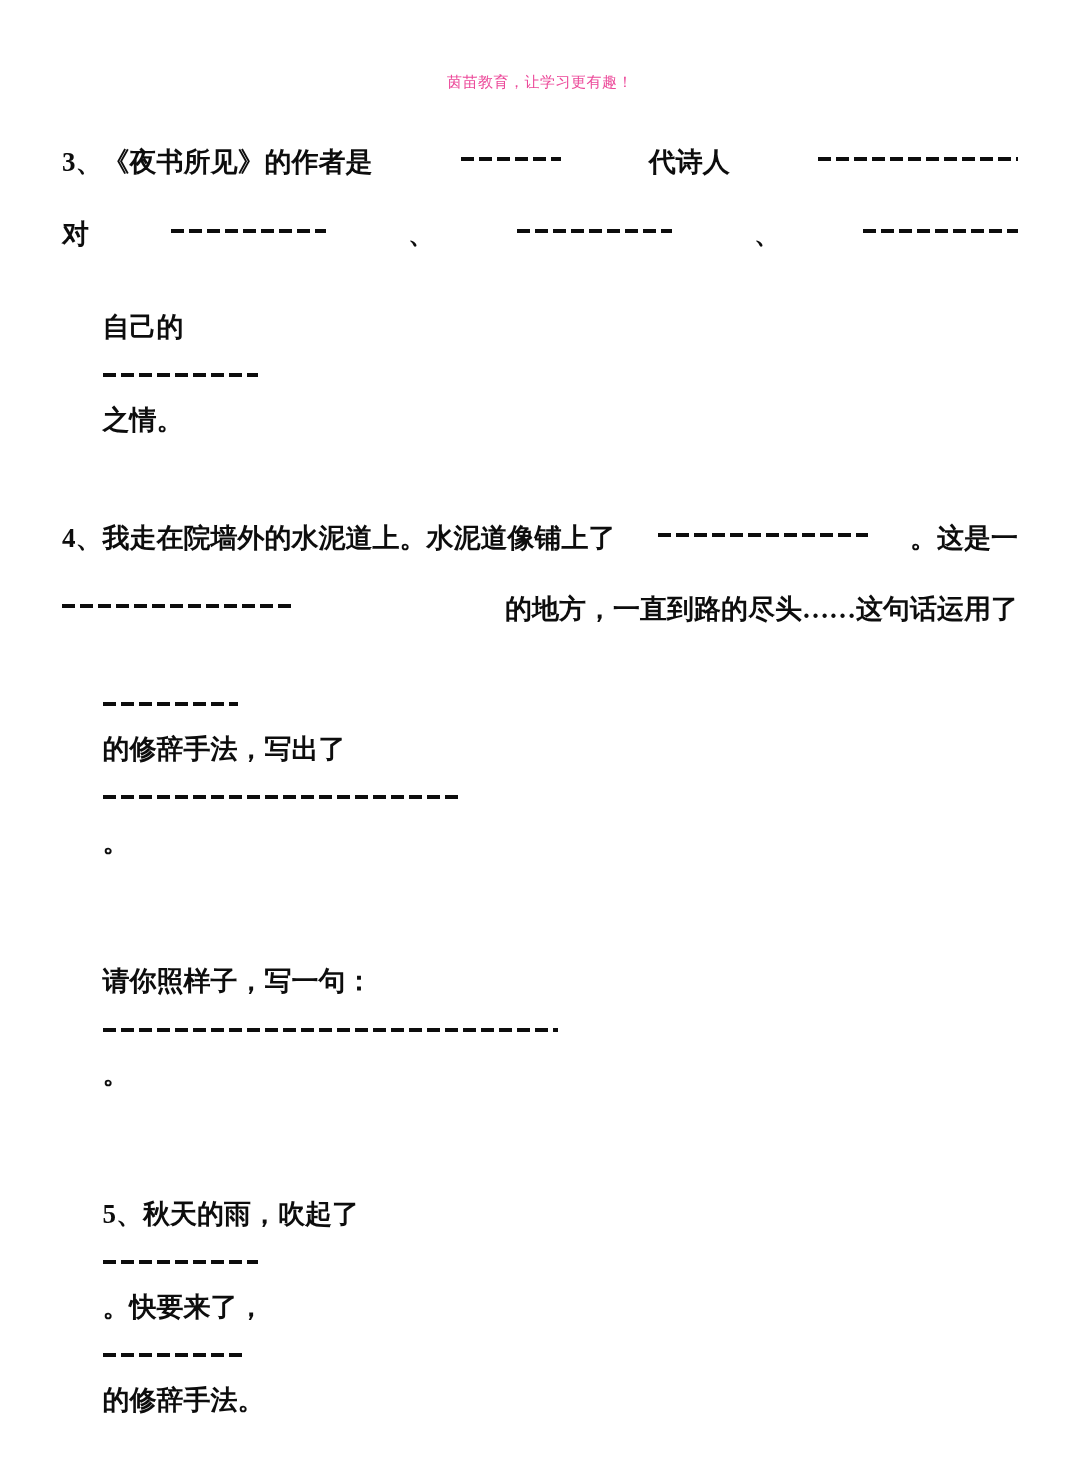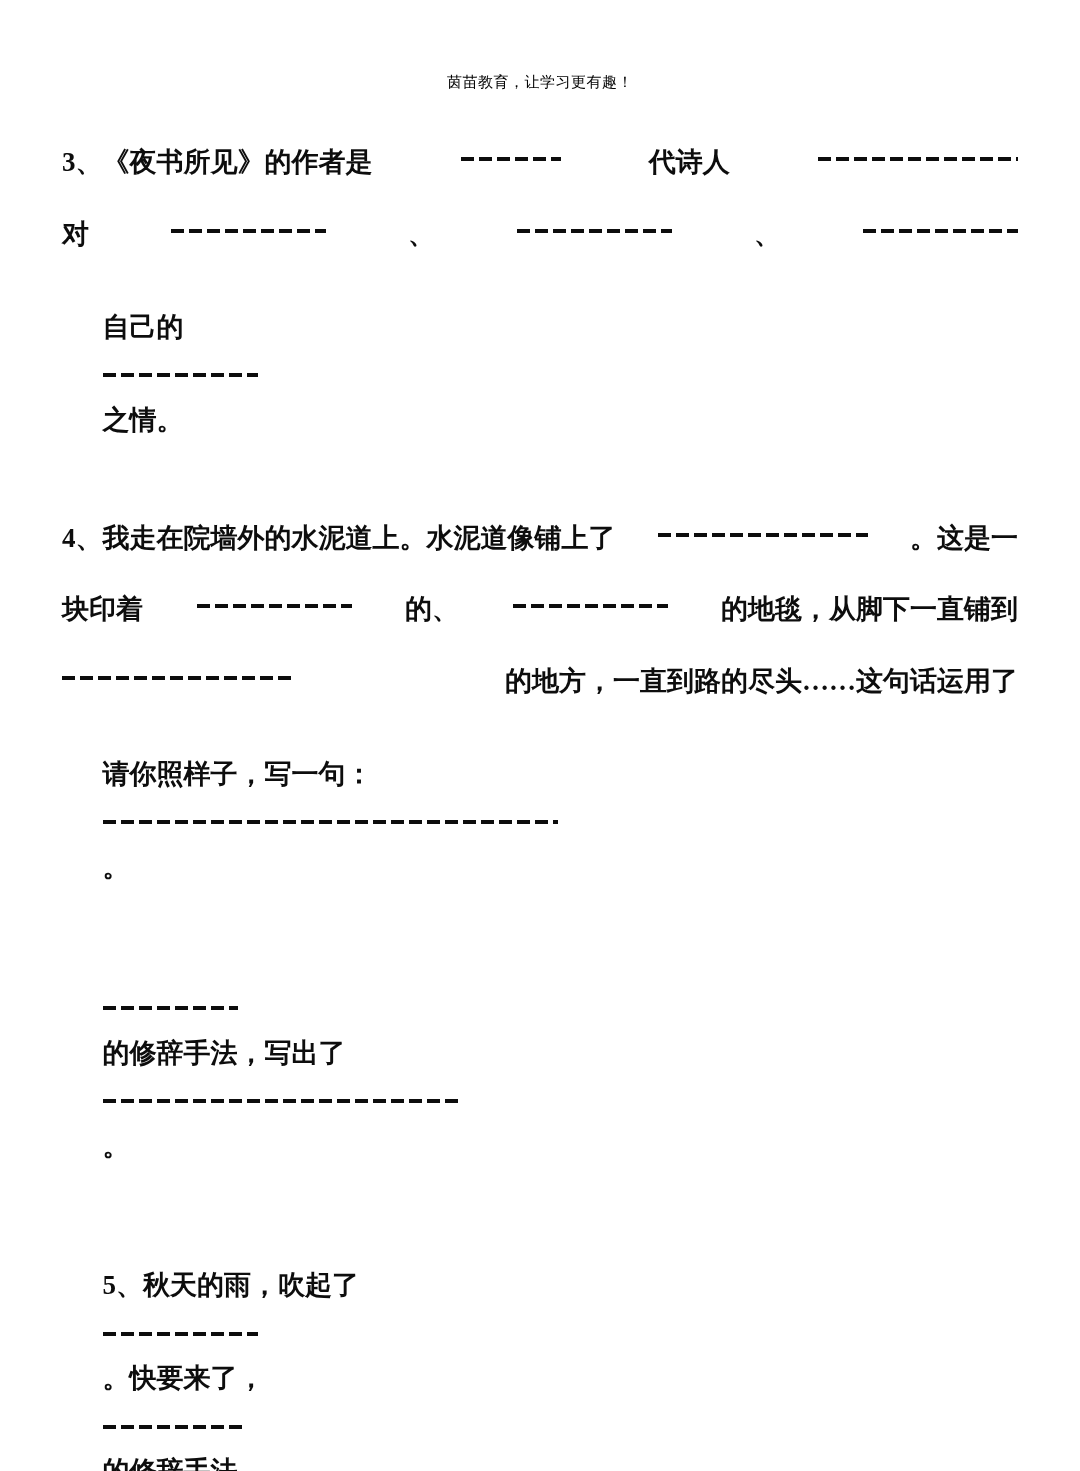--- a/index.html
+++ b/index.html
@@ -28,21 +28,21 @@
   
   .page-header {
     position: absolute;
     left: 0;
     top: 72px;
     width: 1080px;
     text-align: center;
     font-size: 15px;
     line-height: 20px;
     letter-spacing: 0.5px;
-    color: #000000;
+    color: #ec4899;
     font-weight: 400;
     font-family: "Liberation Serif", "DejaVu Serif", serif;
   }
 
   
   .content {
     position: absolute;
     left: 62px;
     top: 114px;
     width: 956px;
@@ -124,43 +124,36 @@
       <span class="blank" style="width:155px"></span>
       <span>之情。</span>
     </div>
 
     <div class="line justify">
       <span>4、我走在院墙外的水泥道上。水泥道像铺上了</span>
       <span class="blank" style="width:210px"></span>
       <span>。这是一</span>
     </div>
 
-    <div class="line justify">
-      <span>块印着</span>
-      <span class="blank" style="width:155px"></span>
-      <span>的、</span>
-      <span class="blank" style="width:155px"></span>
-      <span>的地毯，从脚下一直铺到</span>
-    </div>
 
     <div class="line justify">
       <span class="blank" style="width:230px"></span>
       <span>的地方，一直到路的尽头……这句话运用了</span>
     </div>
 
     <div class="line">
-      <span>请你照样子，写一句：</span>
-      <span class="blank" style="width:455px"></span>
+      <span class="blank" style="width:135px"></span>
+      <span>的修辞手法，写出了</span>
+      <span class="blank" style="width:355px"></span>
       <span>。</span>
     </div>
 
     <div class="line">
-      <span class="blank" style="width:135px"></span>
-      <span>的修辞手法，写出了</span>
-      <span class="blank" style="width:355px"></span>
+      <span>请你照样子，写一句：</span>
+      <span class="blank" style="width:455px"></span>
       <span>。</span>
     </div>
 
     <div class="line">
       <span>5、秋天的雨，吹起了</span>
       <span class="blank" style="width:155px"></span>
       <span>。快要来了，</span>
       <span class="blank" style="width:140px"></span>
       <span>的修辞手法。</span>
     </div>

